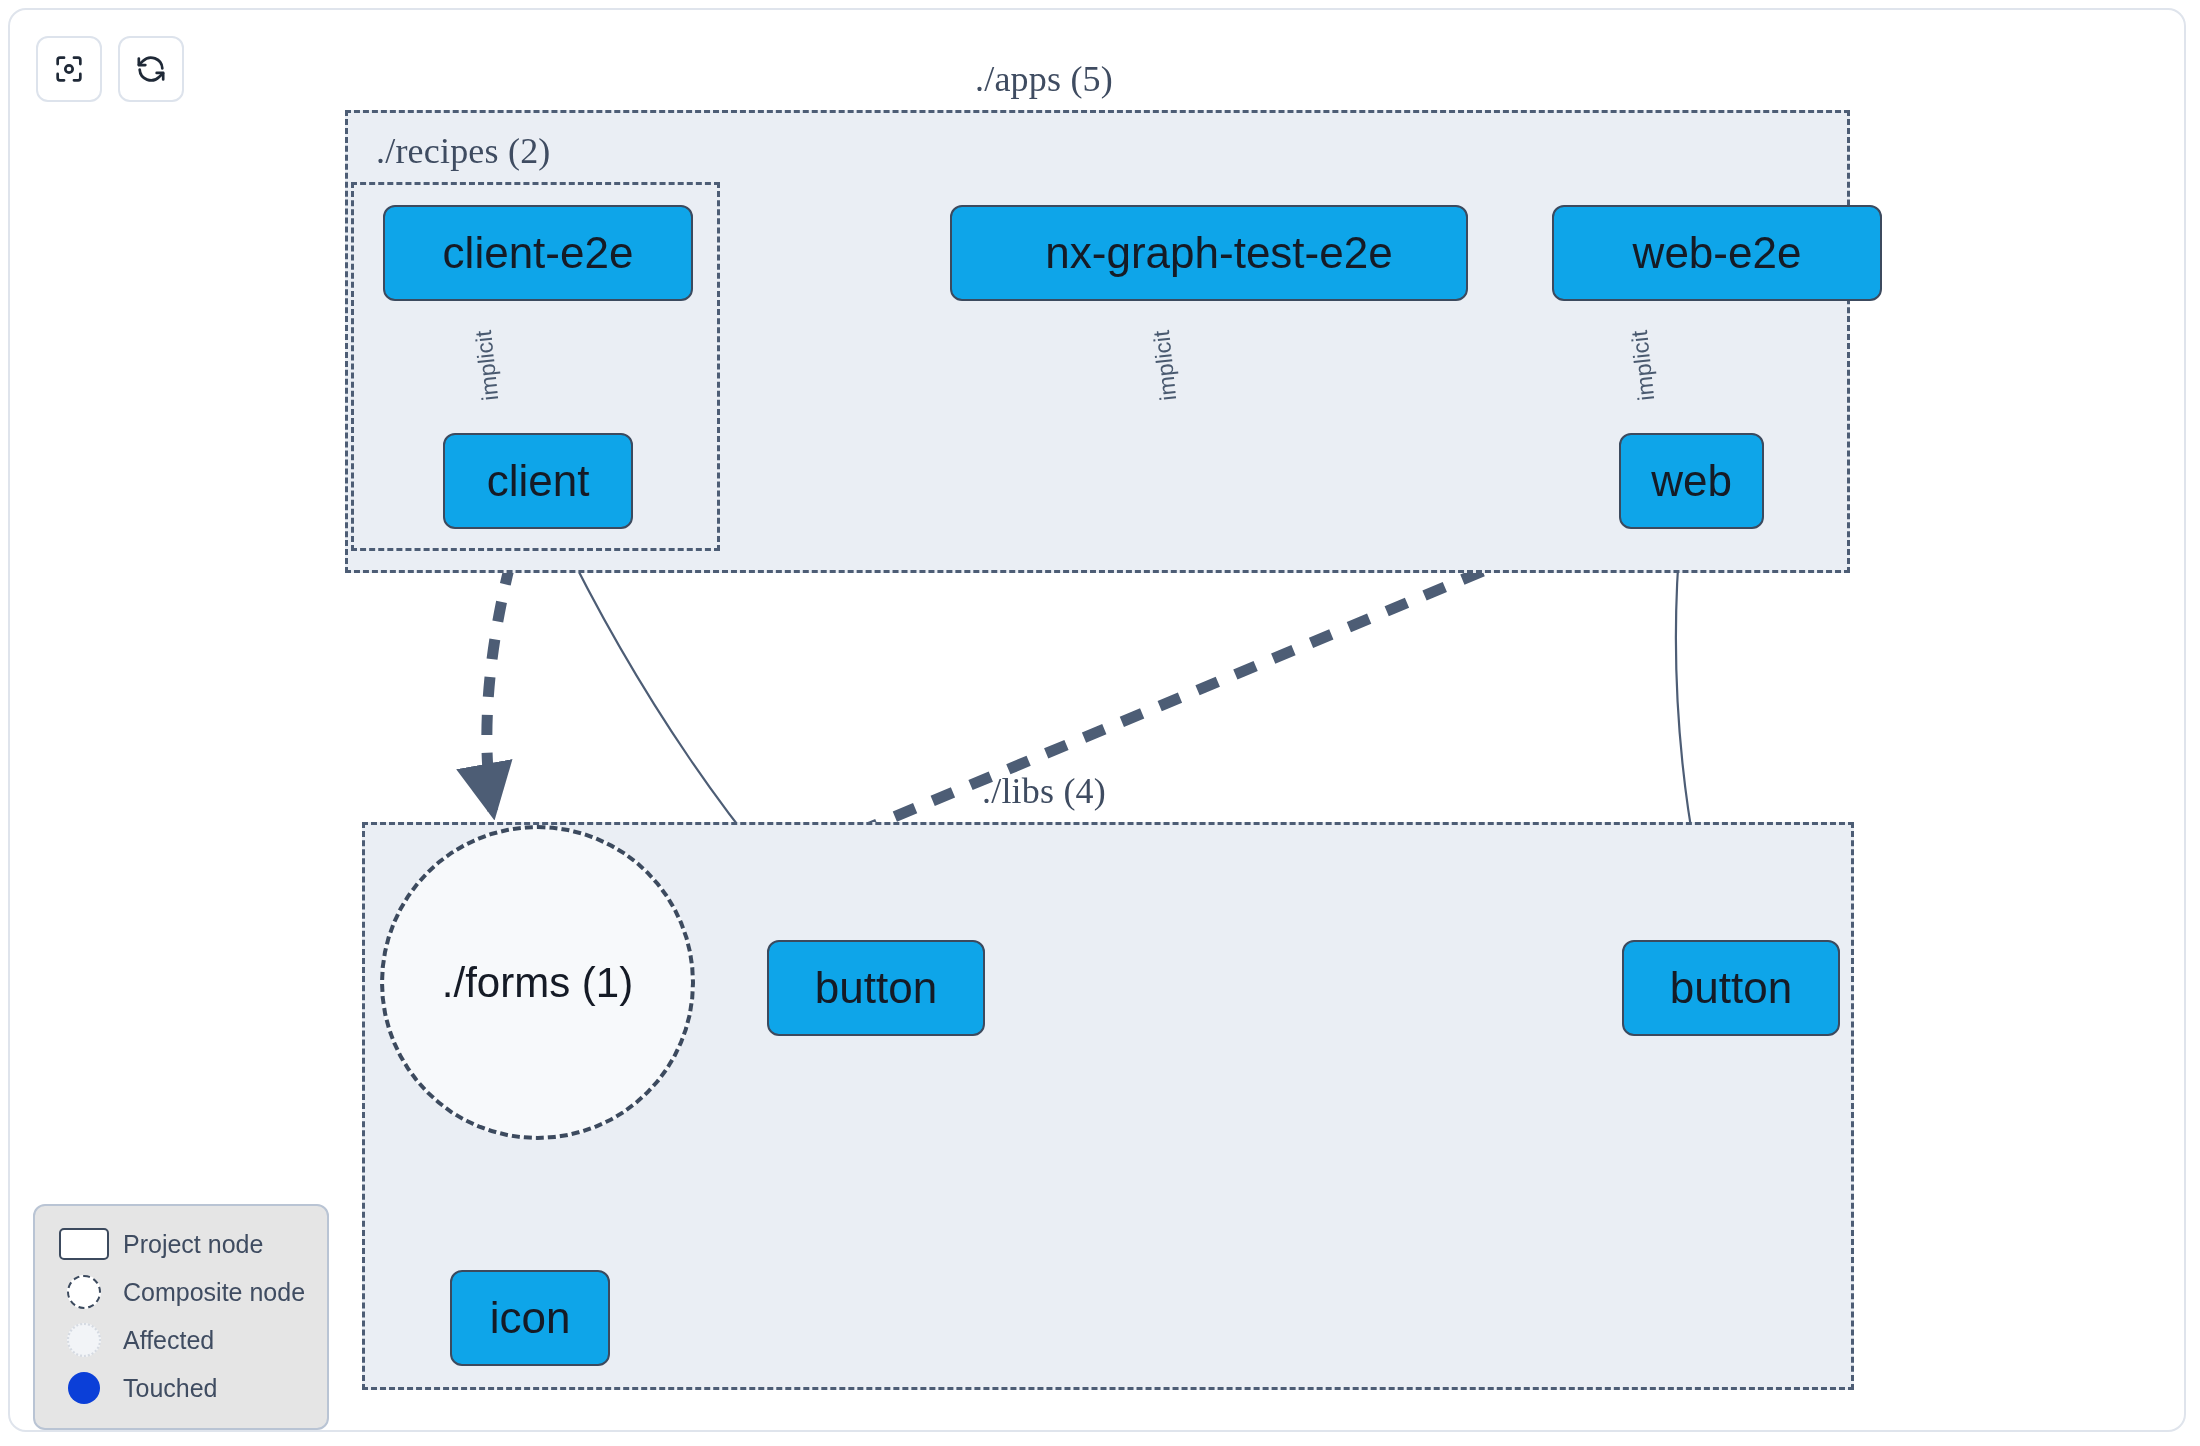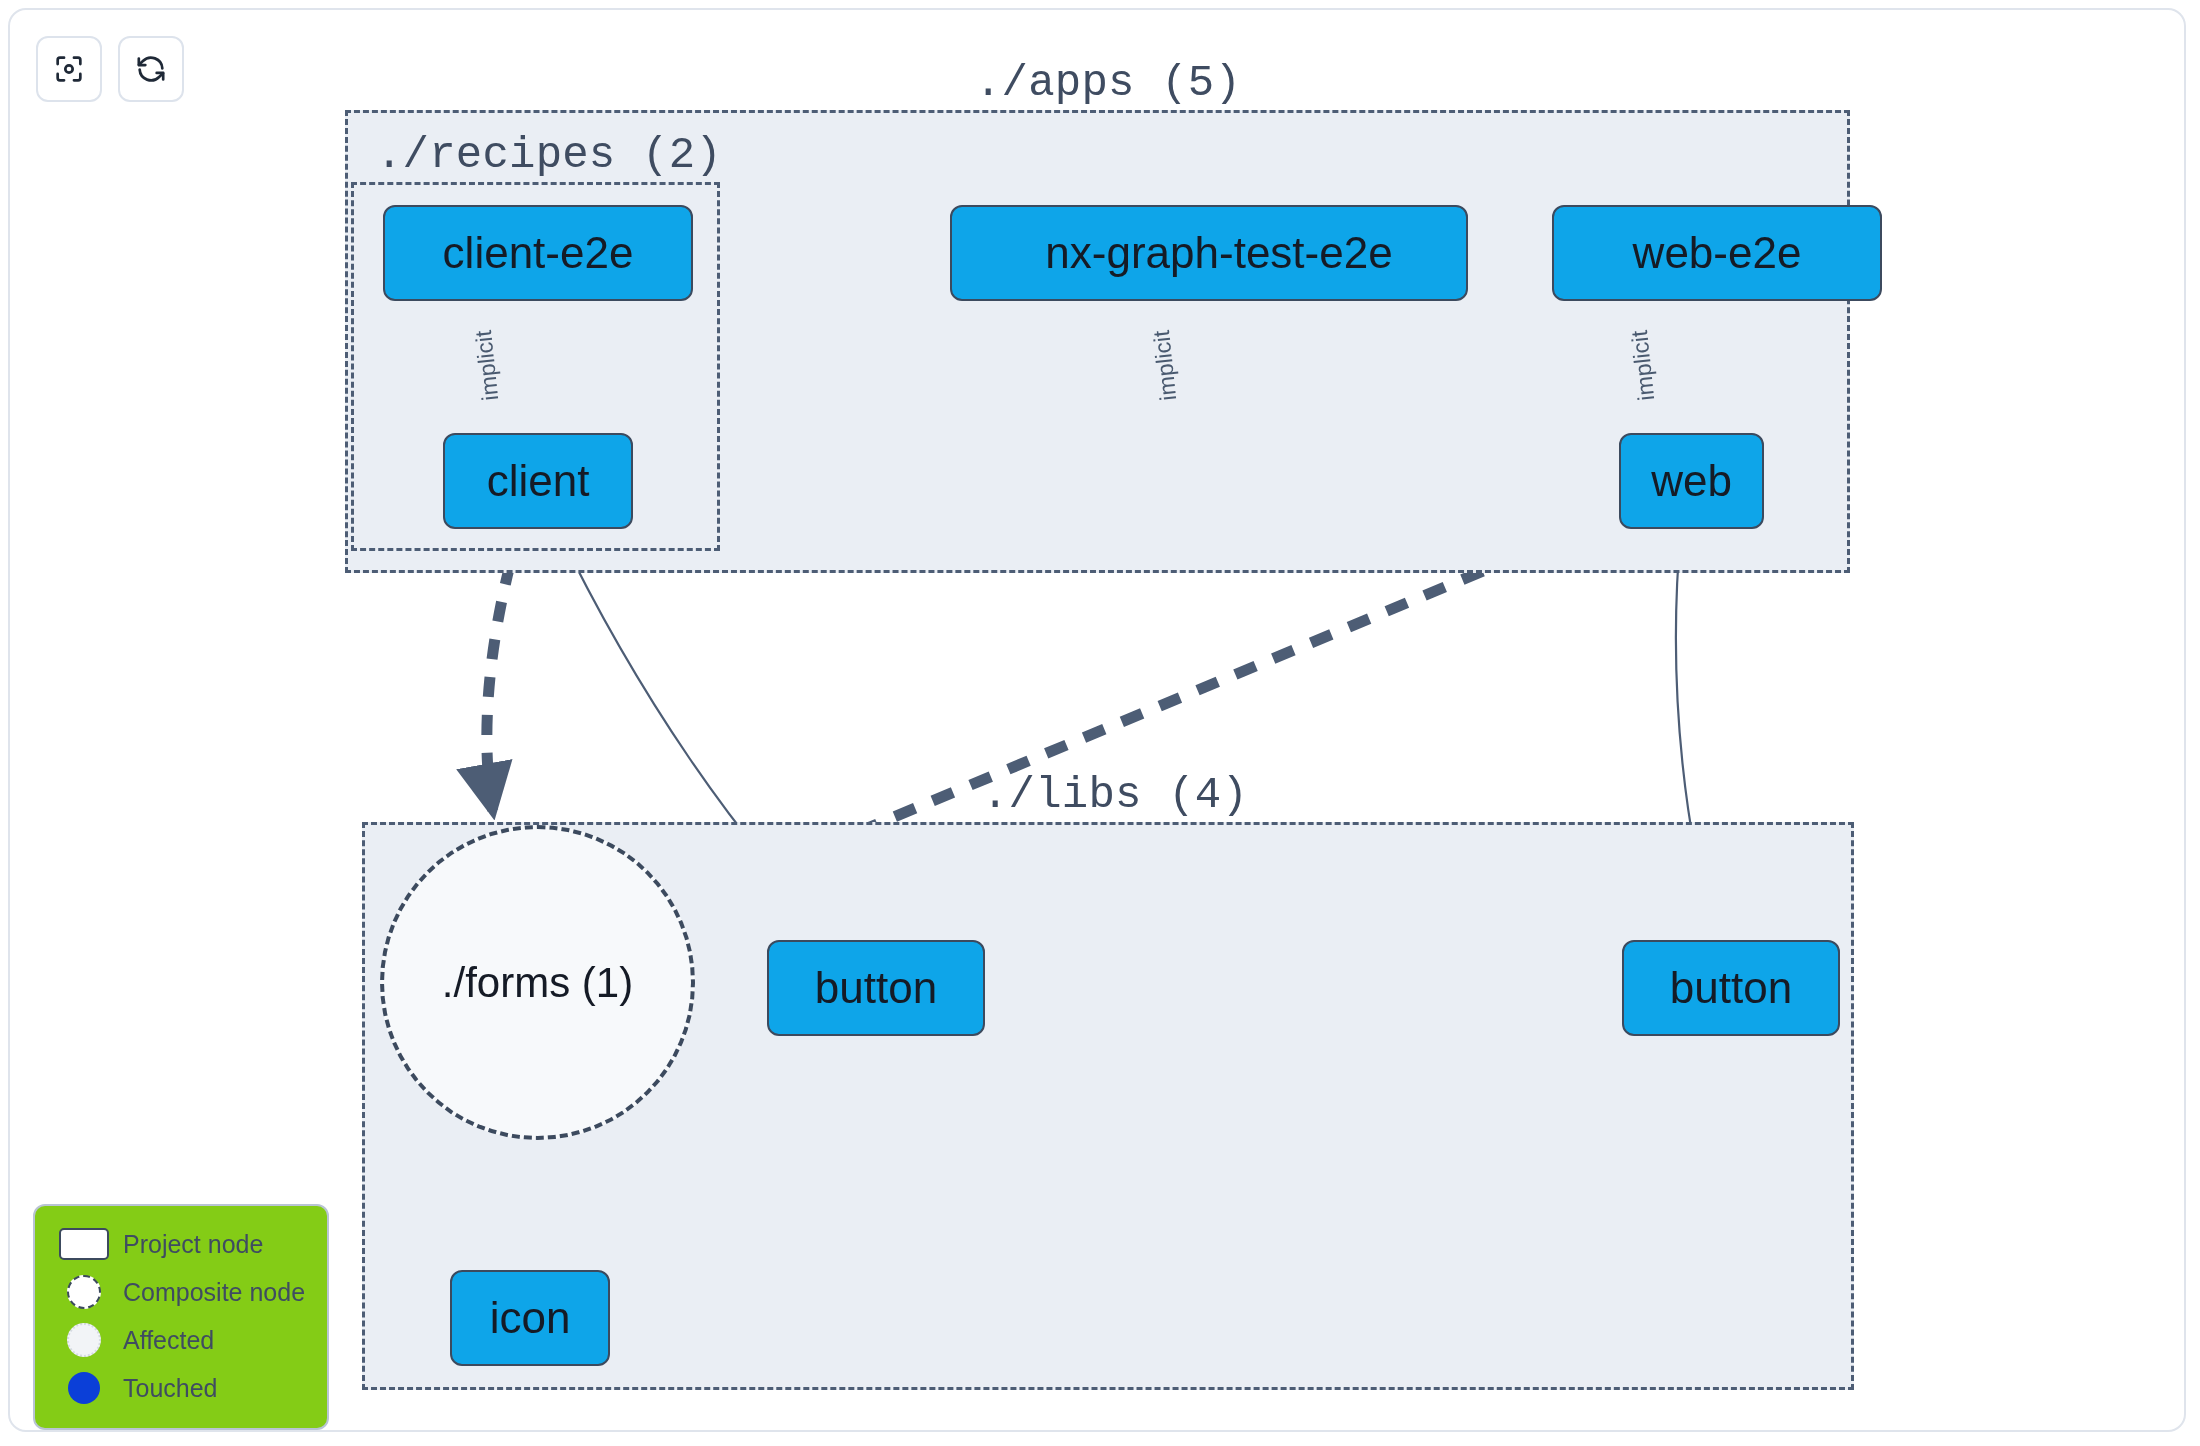--- a/index.html
+++ b/index.html
@@ -68,23 +68,23 @@
     border: 3px dashed #4d5d75;
     background: #eaeef4;
     z-index: 12;
   }
   .group-box.inner {
     background: #eaeef4;
     border: 3px dashed #4d5d75;
   }
   .group-label {
     position: absolute;
-    font-size: 44px;
+    font-size: 36px;
     color: #3f4c61;
-    font-family: Liberation Mono, monospace;
+    font-family: Liberation Serif, serif;
     white-space: nowrap;
     z-index: 30;
     letter-spacing: 0.2px;
   }
 
   
   .node {
     position: absolute;
     box-sizing: border-box;
     border: 2.5px solid #3c4a5e;
@@ -118,21 +118,21 @@
   }
 
   
   .legend {
     position: absolute;
     left: 33px;
     top: 1204px;
     width: 296px;
     border: 2px solid #b9c4d4;
     border-radius: 12px;
-    background: #84cc16;
+    background: #e5e5e5;
     padding: 14px 16px 16px 16px;
     box-sizing: border-box;
     z-index: 50;
   }
   .legend-row {
     display: flex;
     align-items: center;
     height: 48px;
   }
   .legend-swatch {

